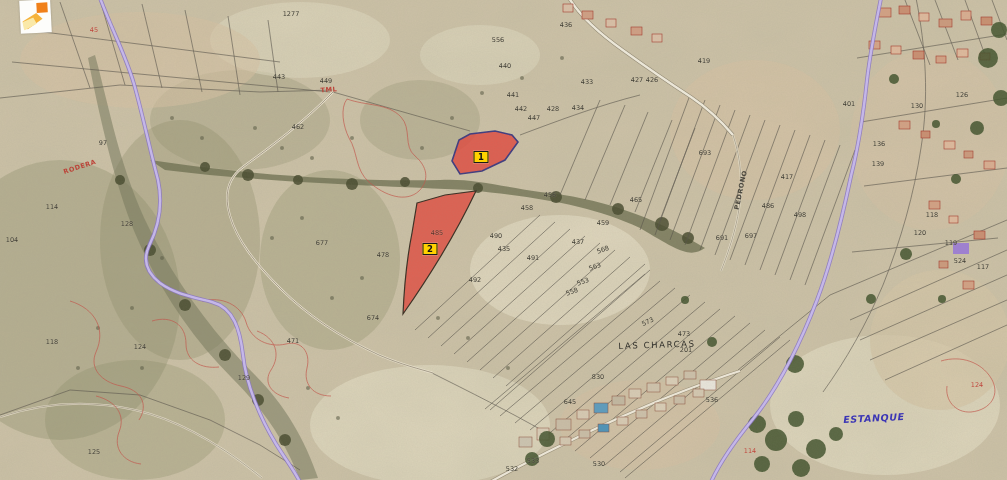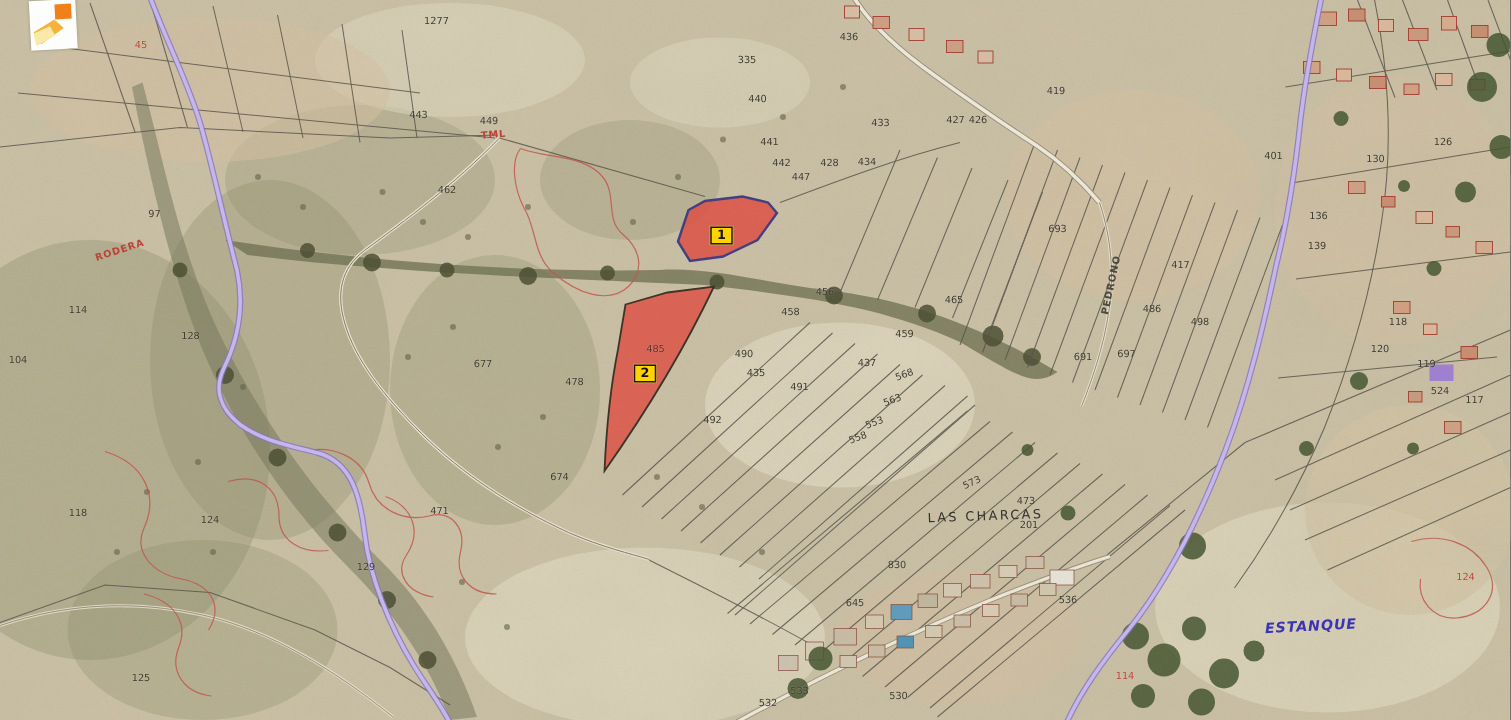--- a/index.html
+++ b/index.html
@@ -324,21 +324,21 @@
   </g>
 
   <rect x="0" y="0" width="1007" height="480" filter="url(#grain)" opacity=".35"></rect>
 </svg>
 
 <div id="labels-layer">
       <span class="num" style="left: 291px; top: 14px; transform: translate(-50%, -50%) rotate(0deg);">1277</span>
       <span class="num" style="left: 279px; top: 77px; transform: translate(-50%, -50%) rotate(0deg);">443</span>
       <span class="num" style="left: 326px; top: 81px; transform: translate(-50%, -50%) rotate(0deg);">449</span>
       <span class="num" style="left: 298px; top: 127px; transform: translate(-50%, -50%) rotate(0deg);">462</span>
-      <span class="num" style="left: 498px; top: 40px; transform: translate(-50%, -50%) rotate(0deg);">335</span>
+      <span class="num" style="left: 498px; top: 40px; transform: translate(-50%, -50%) rotate(0deg);">556</span>
       <span class="num" style="left: 566px; top: 25px; transform: translate(-50%, -50%) rotate(0deg);">436</span>
       <span class="num" style="left: 505px; top: 66px; transform: translate(-50%, -50%) rotate(0deg);">440</span>
       <span class="num" style="left: 513px; top: 95px; transform: translate(-50%, -50%) rotate(0deg);">441</span>
       <span class="num" style="left: 521px; top: 109px; transform: translate(-50%, -50%) rotate(0deg);">442</span>
       <span class="num" style="left: 534px; top: 118px; transform: translate(-50%, -50%) rotate(0deg);">447</span>
       <span class="num" style="left: 578px; top: 108px; transform: translate(-50%, -50%) rotate(0deg);">434</span>
       <span class="num" style="left: 587px; top: 82px; transform: translate(-50%, -50%) rotate(0deg);">433</span>
       <span class="num" style="left: 553px; top: 109px; transform: translate(-50%, -50%) rotate(0deg);">428</span>
       <span class="num" style="left: 637px; top: 80px; transform: translate(-50%, -50%) rotate(0deg);">427</span>
       <span class="num" style="left: 652px; top: 80px; transform: translate(-50%, -50%) rotate(0deg);">426</span>

